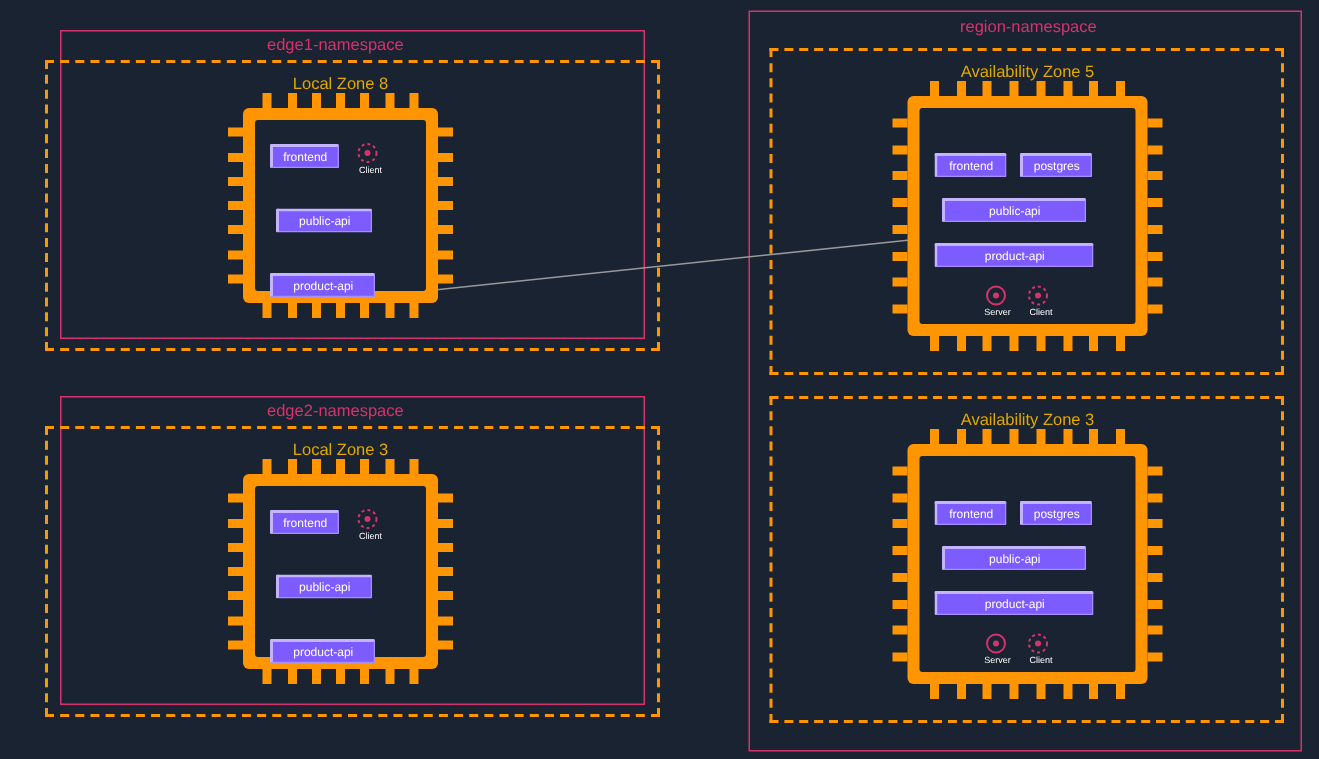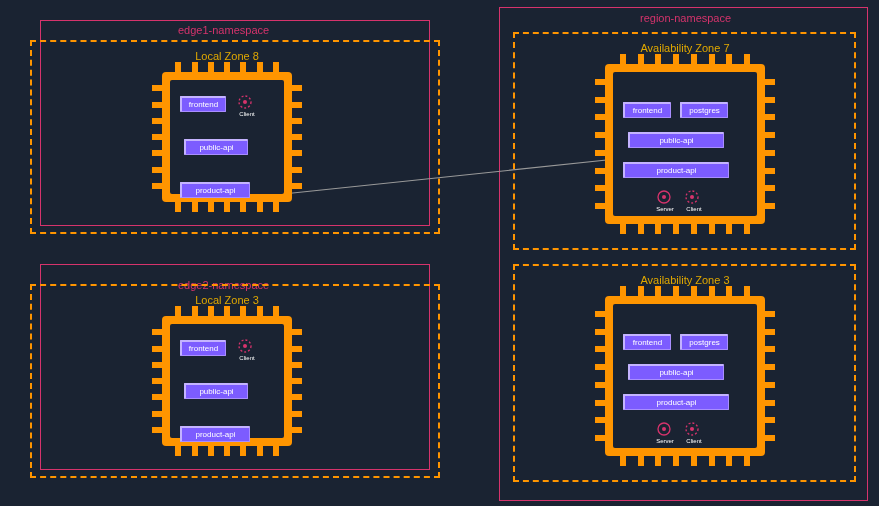--- a/index.html
+++ b/index.html
@@ -94,33 +94,33 @@
 </head>
 <body>
 
 <div class="namespace-solid" style="left:499px; top:7px; width:369px; height:494px;"></div>
 <div class="ns-label" style="left:640px; top:12px;">region-namespace</div>
 
 <div class="namespace-solid" style="left:40px; top:20px; width:390px; height:206px;"></div>
 <div class="ns-label" style="left:178px; top:24px;">edge1-namespace</div>
 
 <div class="namespace-solid" style="left:40px; top:264px; width:390px; height:206px;"></div>
-<div class="ns-label" style="left:178px; top:279px;">edge2-namespace</div>
+<div class="ns-label" style="left:178px; top:268px;">edge2-namespace</div>
 
 <div class="namespace-dashed" style="left:30px; top:40px; width:410px; height:194px;"></div>
 
 <div class="namespace-dashed" style="left:30px; top:284px; width:410px; height:194px;"></div>
 
 <div class="namespace-dashed" style="left:513px; top:32px; width:343px; height:218px;"></div>
 
 <div class="namespace-dashed" style="left:513px; top:264px; width:343px; height:218px;"></div>
 
 <div class="zone-label" style="left:127px; top:50px;">Local Zone 8</div>
 <div class="zone-label" style="left:127px; top:294px;">Local Zone 3</div>
-<div class="zone-label" style="left:585px; top:42px;">Availability Zone 7</div>
+<div class="zone-label" style="left:585px; top:42px;">Availability Zone 5</div>
 <div class="zone-label" style="left:585px; top:274px;">Availability Zone 3</div>
 
 <div class="conn-line" style="left:288px; top:193px; width:330px; transform: rotate(-6deg);"></div>
 
 <div class="chip" style="left:162px; top:72px;">
   <div class="chip-inner"></div>
 </div>
 
 <div class="chip" style="left:162px; top:316px;">
   <div class="chip-inner"></div>

